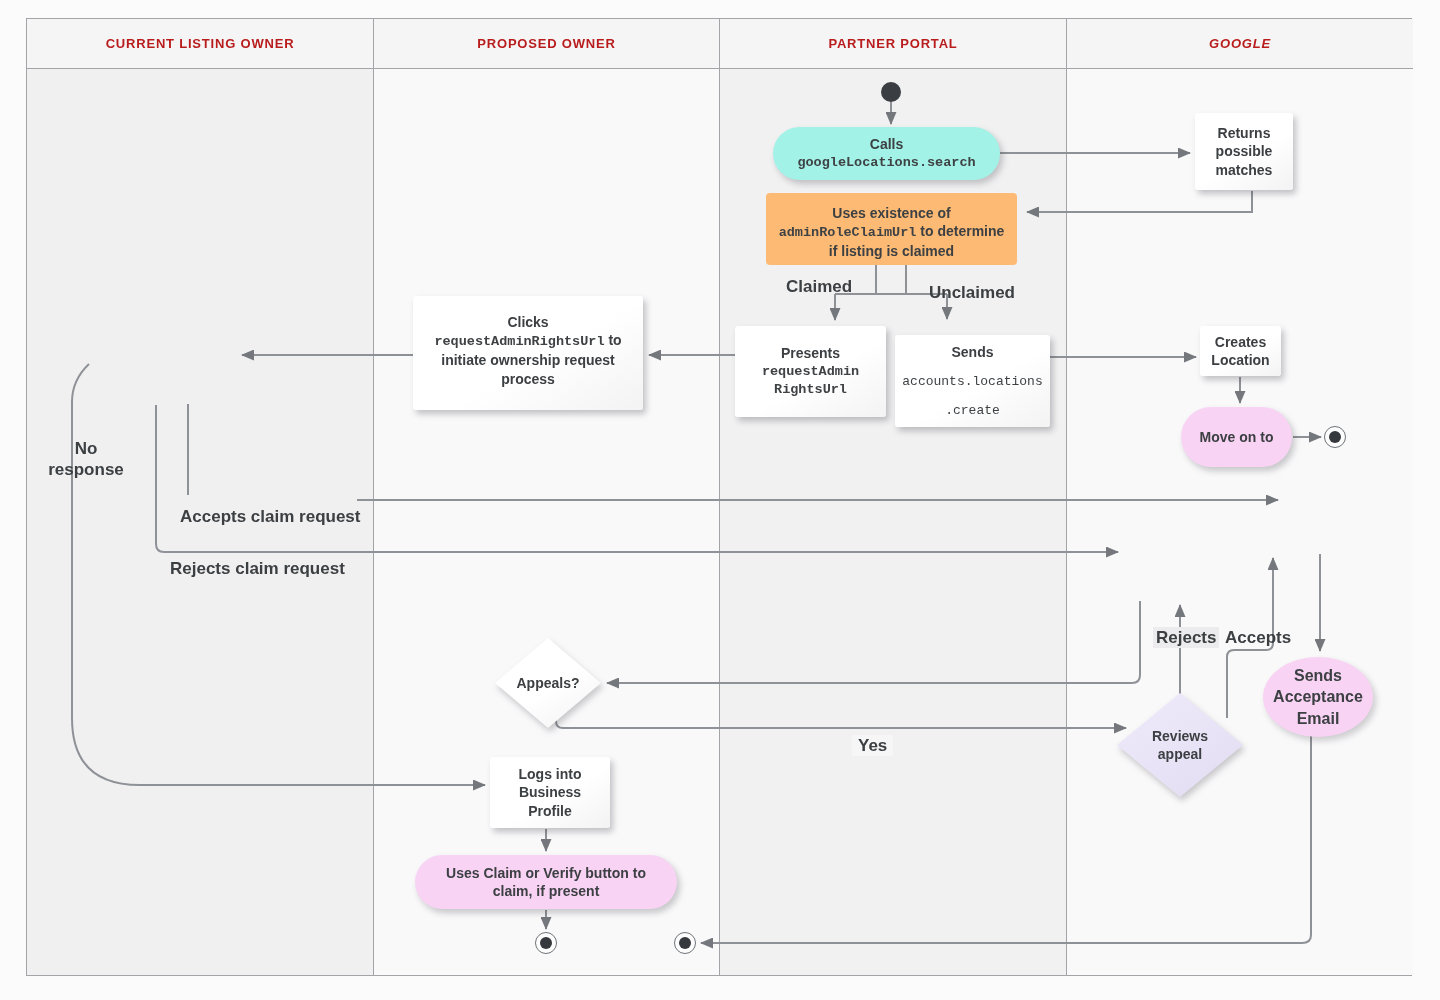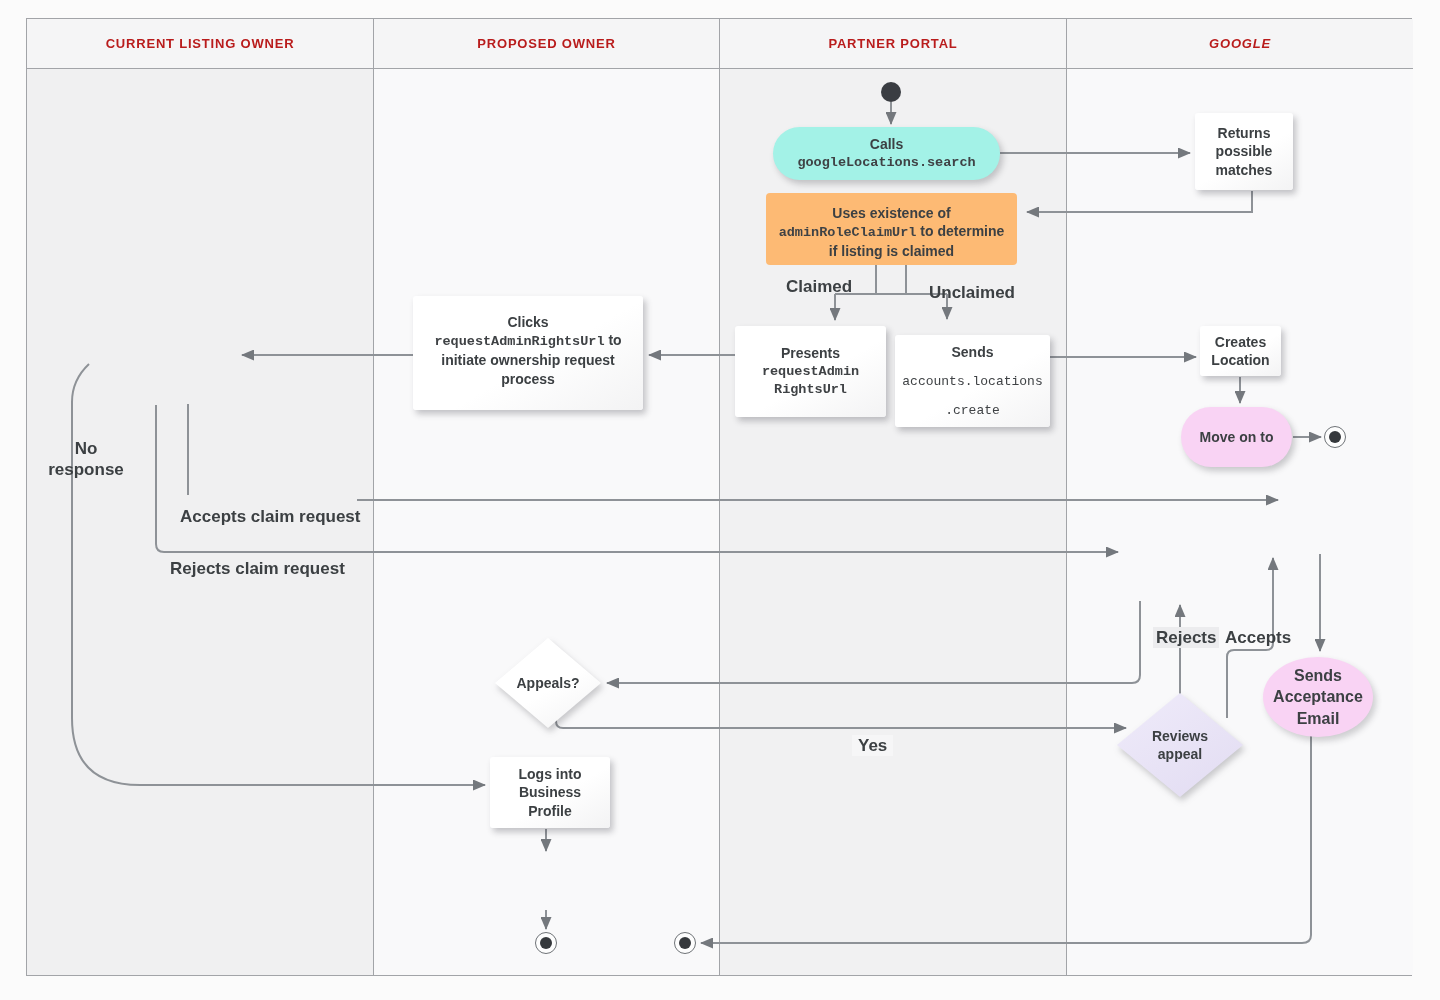--- a/index.html
+++ b/index.html
@@ -187,20 +187,23 @@
   <div class="dshadow" style="left:495px;top:638px;width:106px;height:90px;">
     <div class="diamond dwhite">
         <span>Appeals?</span>
       </div>
   </div>
 
   <div class="node box" style="left:490px;top:757px;width:120px;height:71px;padding:4px;">
     <span style="max-width:80px;">Logs into Business Profile</span>
   </div>
 
+  <div class="node pill pink" style="left:415px;top:855px;width:262px;height:54px;">
+    <span>Uses Claim or Verify button to claim, if present</span>
+  </div>
 
   <div class="elabel" style="left:786px;top:276px;">Claimed</div>
   <div class="elabel" style="left:929px;top:282px;">Unclaimed</div>
   <div class="elabel" style="left:40px;top:438px;width:92px;white-space:normal;">No response</div>
   <div class="elabel" style="left:180px;top:506px;">Accepts claim request</div>
   <div class="elabel" style="left:170px;top:558px;">Rejects claim request</div>
   <div class="elabel" style="left:1153px;top:627px;background:#ececee;padding:0 3px;">Rejects</div>
   <div class="elabel" style="left:1222px;top:627px;padding:0 3px;">Accepts</div>
   <div class="elabel" style="left:852px;top:735px;background:#f6f6f7;padding:0 6px;">Yes</div>
 

